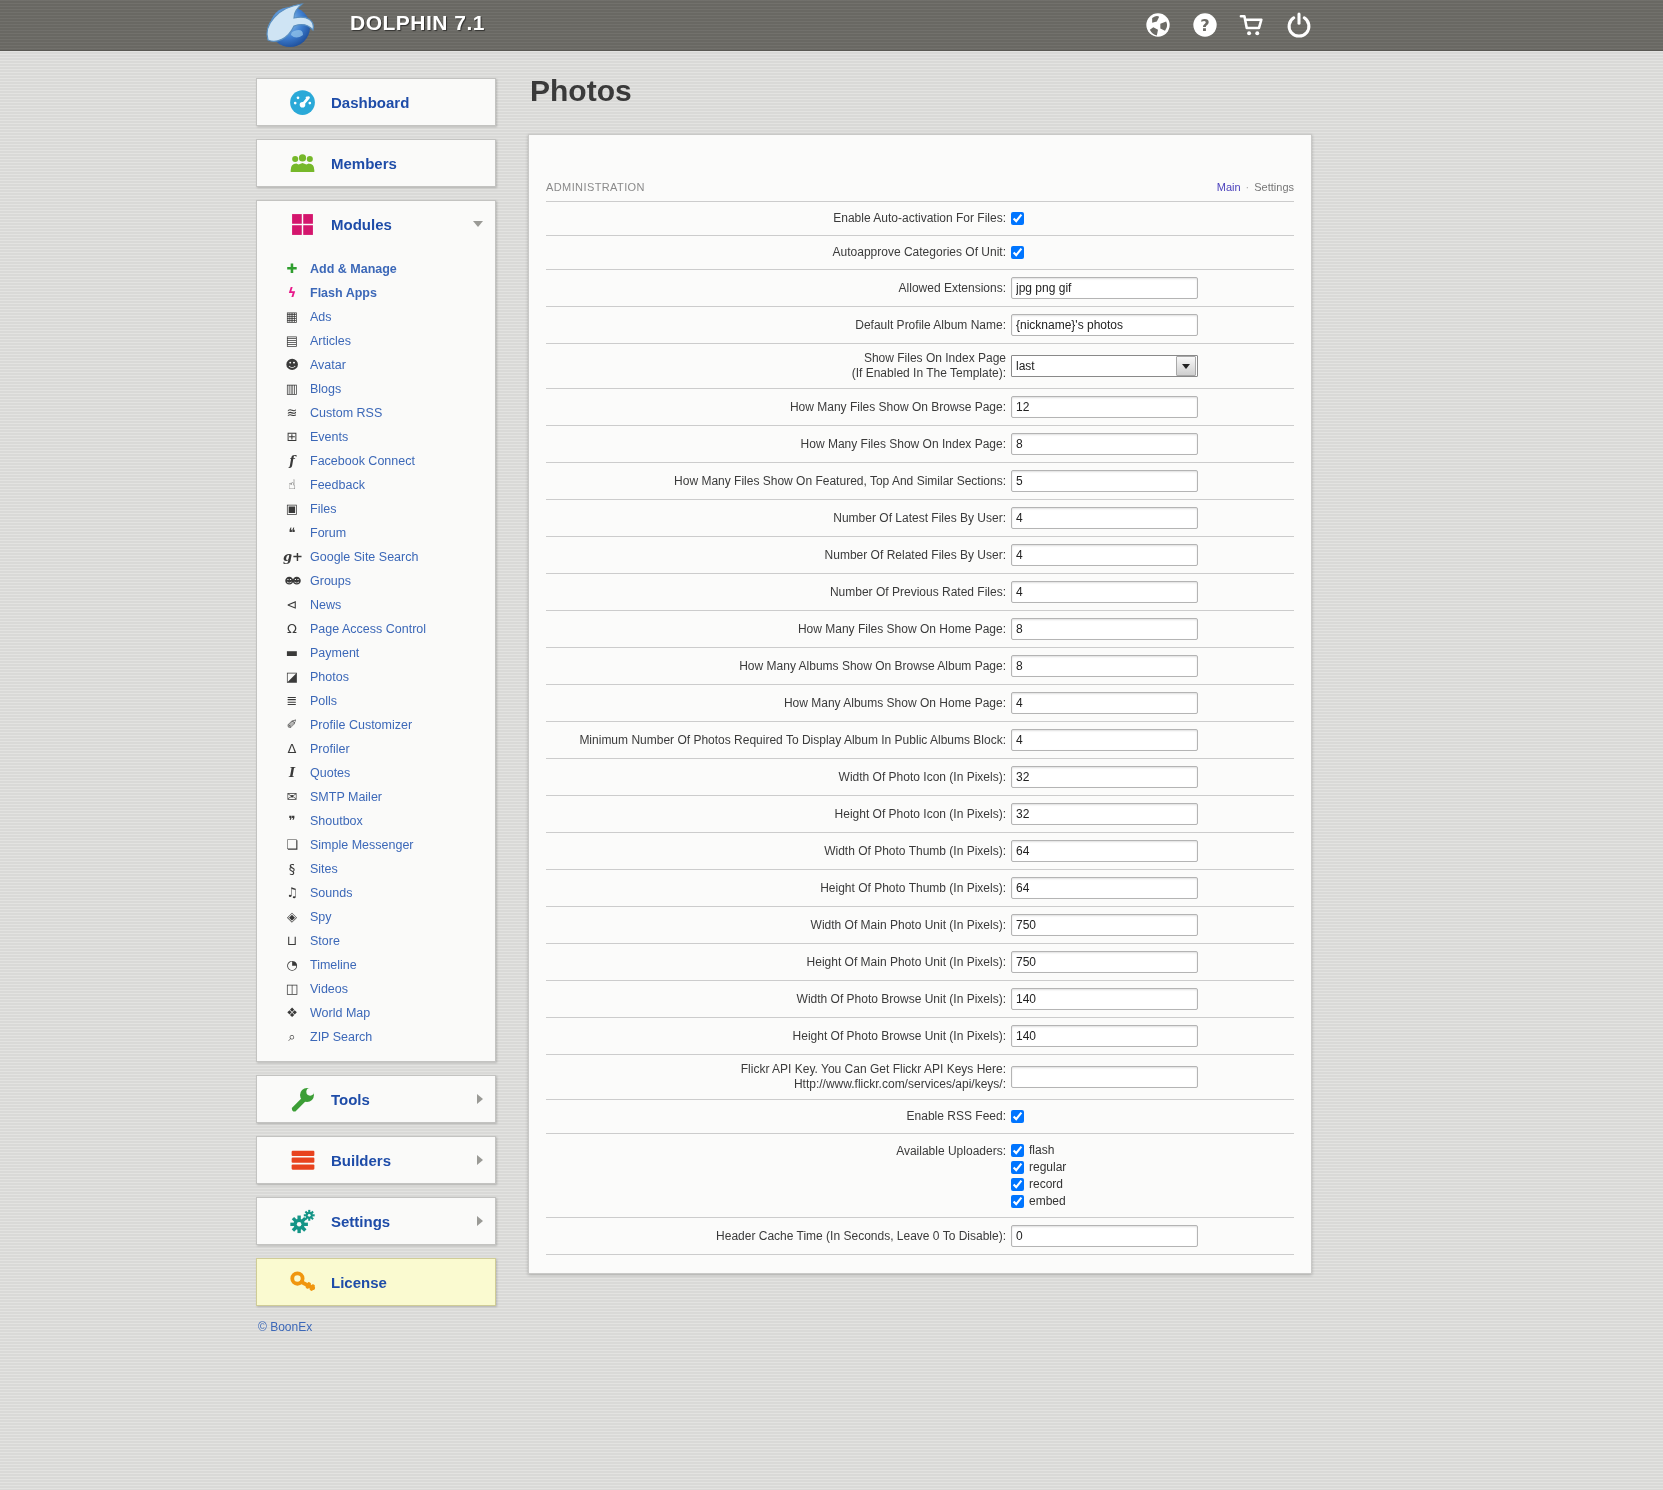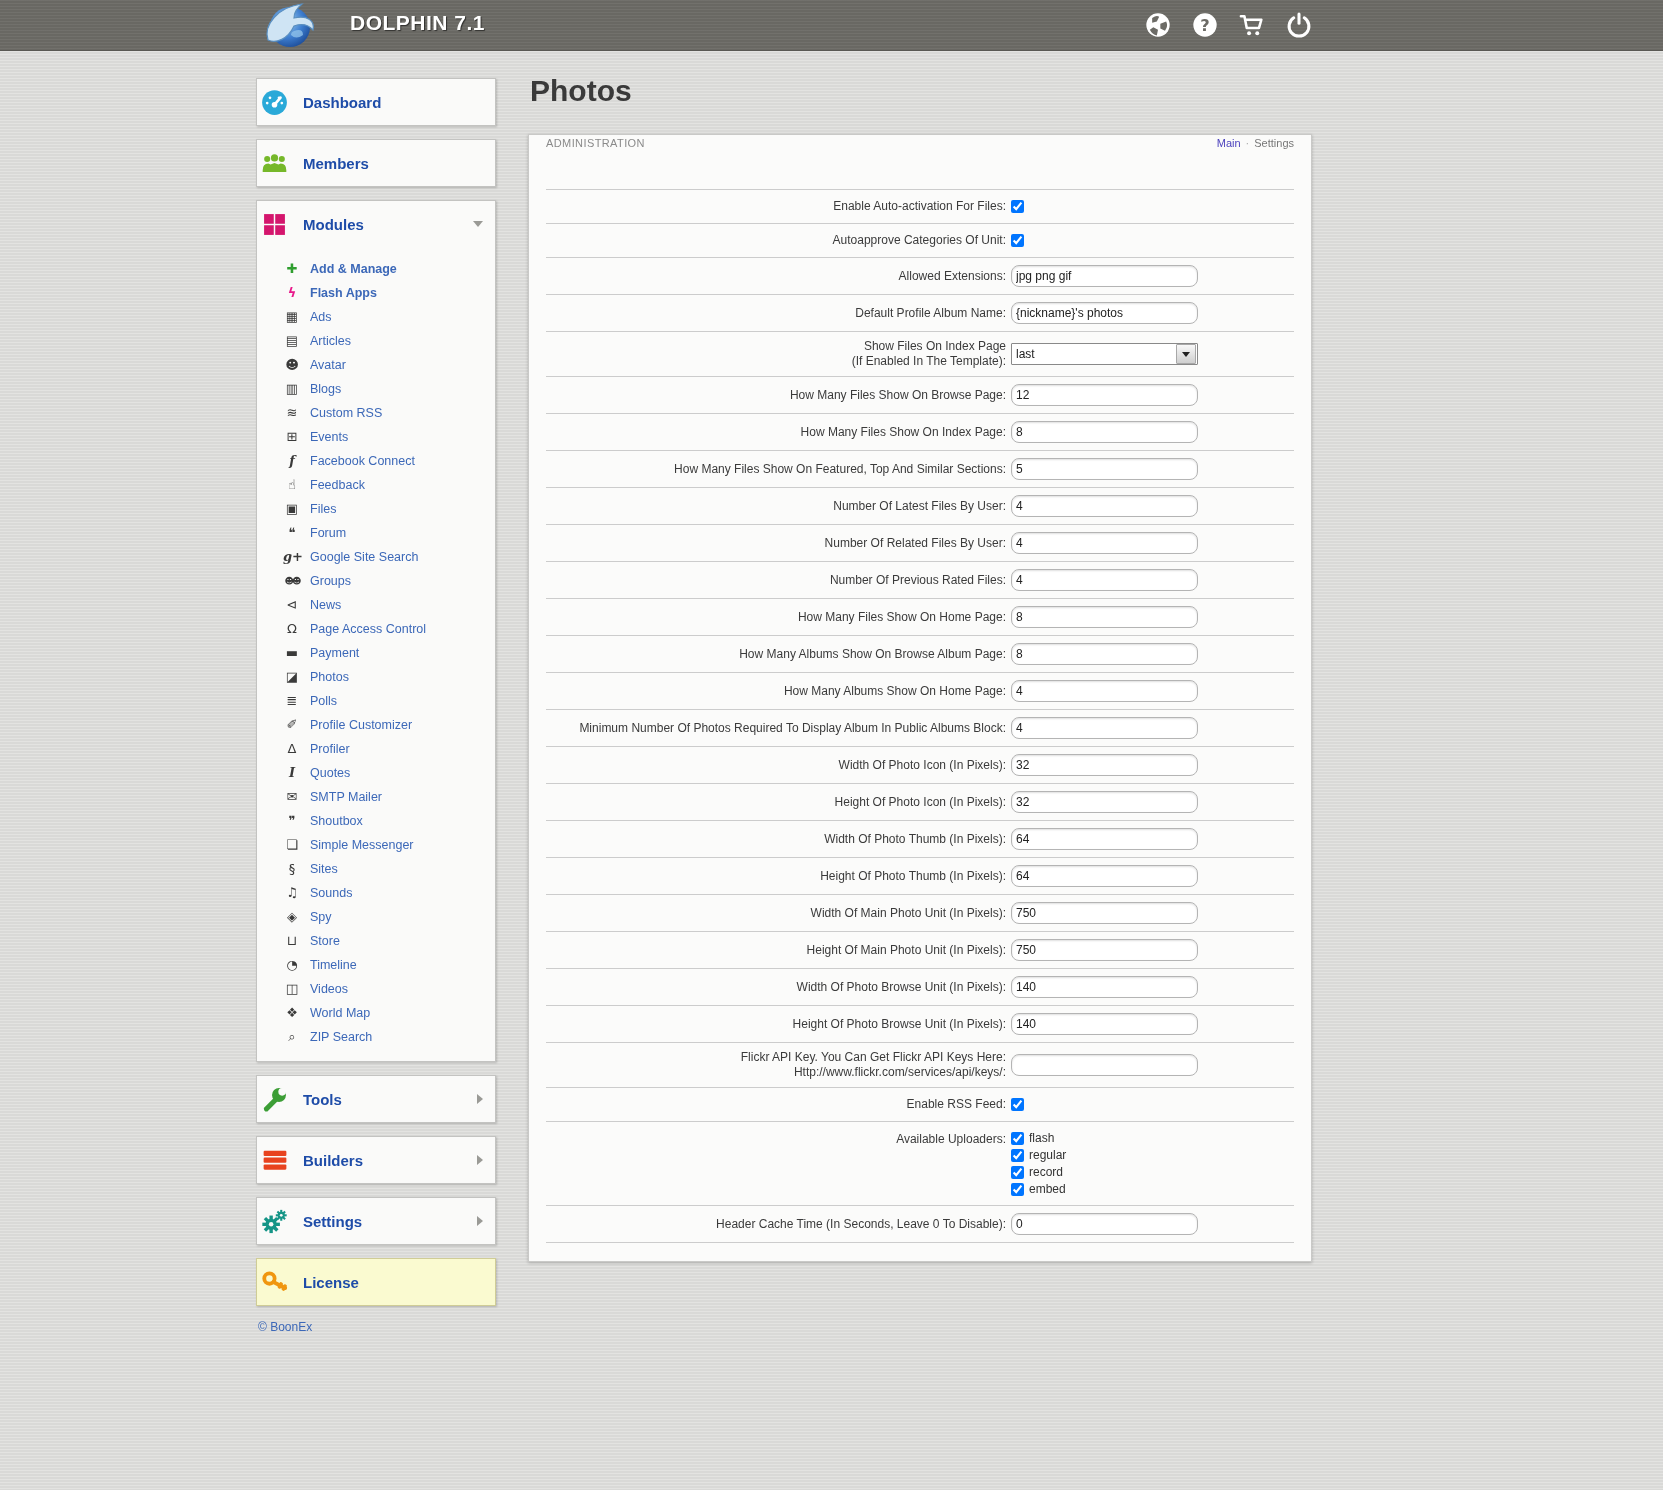--- a/index.html
+++ b/index.html
@@ -16,21 +16,21 @@
     border-bottom:1px solid #595853;z-index:5;}
   .logo{position:absolute;left:252px;top:0px;width:78px;height:50px;}
   .brand{position:absolute;left:350px;top:11px;font-size:21px;font-weight:bold;color:#fff;
     text-shadow:1px 1px 1px rgba(0,0,0,.55);letter-spacing:.5px;}
   .topicons{position:absolute;right:350px;top:11px;display:flex;gap:19px;}
   .ticon{width:28px;height:28px;cursor:pointer;}
   
   .sidebar{position:absolute;left:256px;top:78px;width:240px;}
   .card{background:#fafaf9;border:1px solid #c3c3c1;box-shadow:1px 1px 2px rgba(0,0,0,.18);
     margin-bottom:13px;box-sizing:border-box;}
-  .navrow{display:flex;align-items:center;height:46px;padding:0 12px 0 4px;cursor:pointer;position:relative;text-align:right;}
+  .navrow{display:flex;align-items:center;height:46px;padding:0 12px 0 32px;cursor:pointer;position:relative;text-align:right;}
   .bicon{width:27px;height:27px;flex:0 0 27px;display:flex;align-items:center;justify-content:center;}
   .navlabel{margin-left:15px;font-size:15px;font-weight:bold;color:#1e4ca8;}
   .chev-down{width:0;height:0;border-left:5px solid transparent;border-right:5px solid transparent;
     border-top:6px solid #9a9a96;margin-left:auto;}
   .chev-right{width:0;height:0;border-top:5px solid transparent;border-bottom:5px solid transparent;
     border-left:6px solid #9a9a96;margin-left:auto;}
   .modlist{padding:10px 0 12px 0;}
   .mrow{display:flex;align-items:center;padding:4px 6px 4px 26px;cursor:pointer;}
   .mi{width:18px;flex:0 0 18px;text-align:center;font-size:13px;line-height:16px;color:#3a3a3a;
     font-family:"DejaVu Sans",sans-serif;}
@@ -40,33 +40,33 @@
   .g-pink{color:#e8198b;font-weight:bold;}
   .ml{margin-left:9px;font-size:12.5px;color:#3c68b8;}
   .mrow.bold .ml{font-weight:bold;}
   .card.license{background:#fafad0;border-color:#cfcc96;}
   .sfooter{margin:14px 0 0 2px;font-size:12px;color:#3c68b8;cursor:pointer;}
   
   .main{position:absolute;left:528px;top:74px;width:784px;}
   .ptitle{font-size:30px;font-weight:bold;color:#3a3a3a;margin:0 0 26px 2px;}
   .panel{background:#fbfbfa;border:1px solid #c9c9c7;box-shadow:0 1px 3px rgba(0,0,0,.22);
     padding-bottom:18px;}
-  .phead{height:50px;display:flex;align-items:flex-start;justify-content:space-between;padding:2px 17px;}
+  .phead{height:50px;display:flex;align-items:flex-end;justify-content:space-between;padding:8px 17px;}
   .phead .adm{font-size:11px;color:#8a8a8a;letter-spacing:.4px;}
   .tabs{font-size:11px;display:flex;gap:5px;align-items:center;}
   .tab-main{color:#4d43bd;cursor:pointer;}
   .tab-sep{color:#aaa;}
   .tab-settings{color:#777;}
   .rows{margin:0 17px;border-top:1px solid #ccc;}
   .row{display:flex;align-items:center;border-bottom:1px solid #ccc;padding:7px 0;}
   .row.cbrow{padding:9px 0;}
   .lbl{width:465px;box-sizing:border-box;text-align:right;font-size:12px;color:#3b3b3b;
     padding-right:5px;line-height:15px;}
   .ctl{flex:1;display:flex;align-items:center;}
-  input.txt{width:187px;height:22px;border:1px solid #b4b4b4;border-radius:8px;background:#fff;
+  input.txt{width:187px;height:22px;border:1px solid #b4b4b4;border-radius:2px;background:#fff;
     box-shadow:inset 0 1px 2px rgba(0,0,0,.13);font:12px "Liberation Sans",sans-serif;
     padding:0 4px;box-sizing:border-box;color:#222;}
   input.cb{width:13px;height:13px;margin:0;cursor:pointer;}
   .sel{width:187px;height:22px;border:1px solid #898989;background:#fff;display:flex;
     align-items:center;box-sizing:border-box;cursor:pointer;border-radius:1px;}
   .sel-val{flex:1;font-size:12px;color:#222;padding-left:4px;}
   .sel-btn{width:18px;height:18px;margin-right:1px;background:linear-gradient(#f8f8f8,#cfcfcf);
     border:1px solid #a8a8a8;border-radius:1px;display:flex;align-items:center;justify-content:center;}
   .sel-arrow{width:0;height:0;border-left:4px solid transparent;border-right:4px solid transparent;
     border-top:5px solid #222;}

